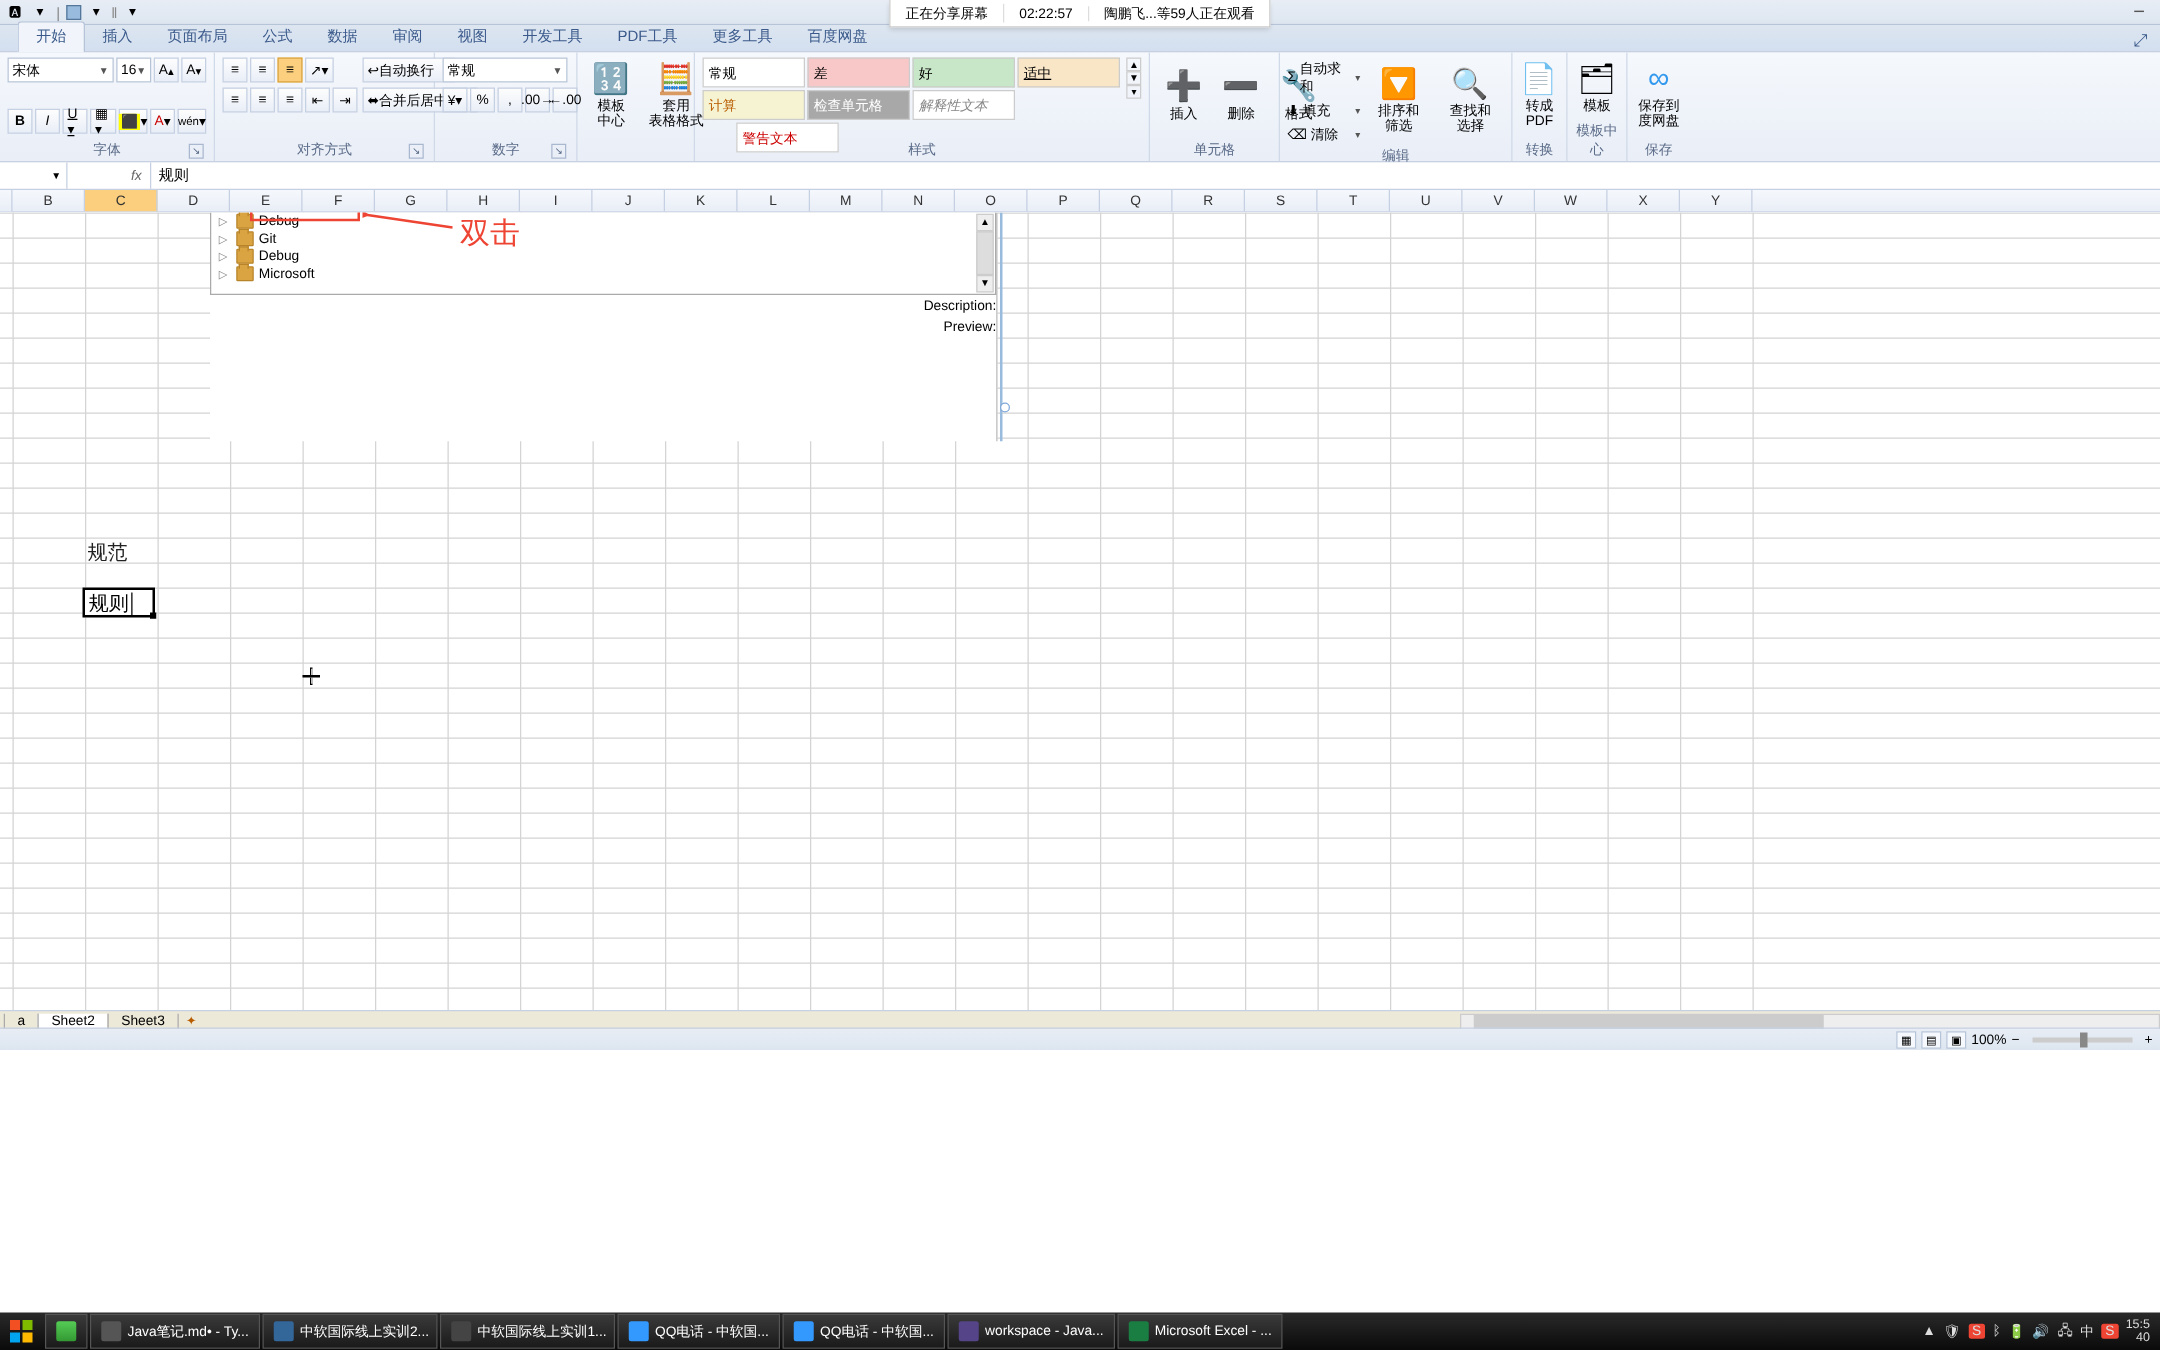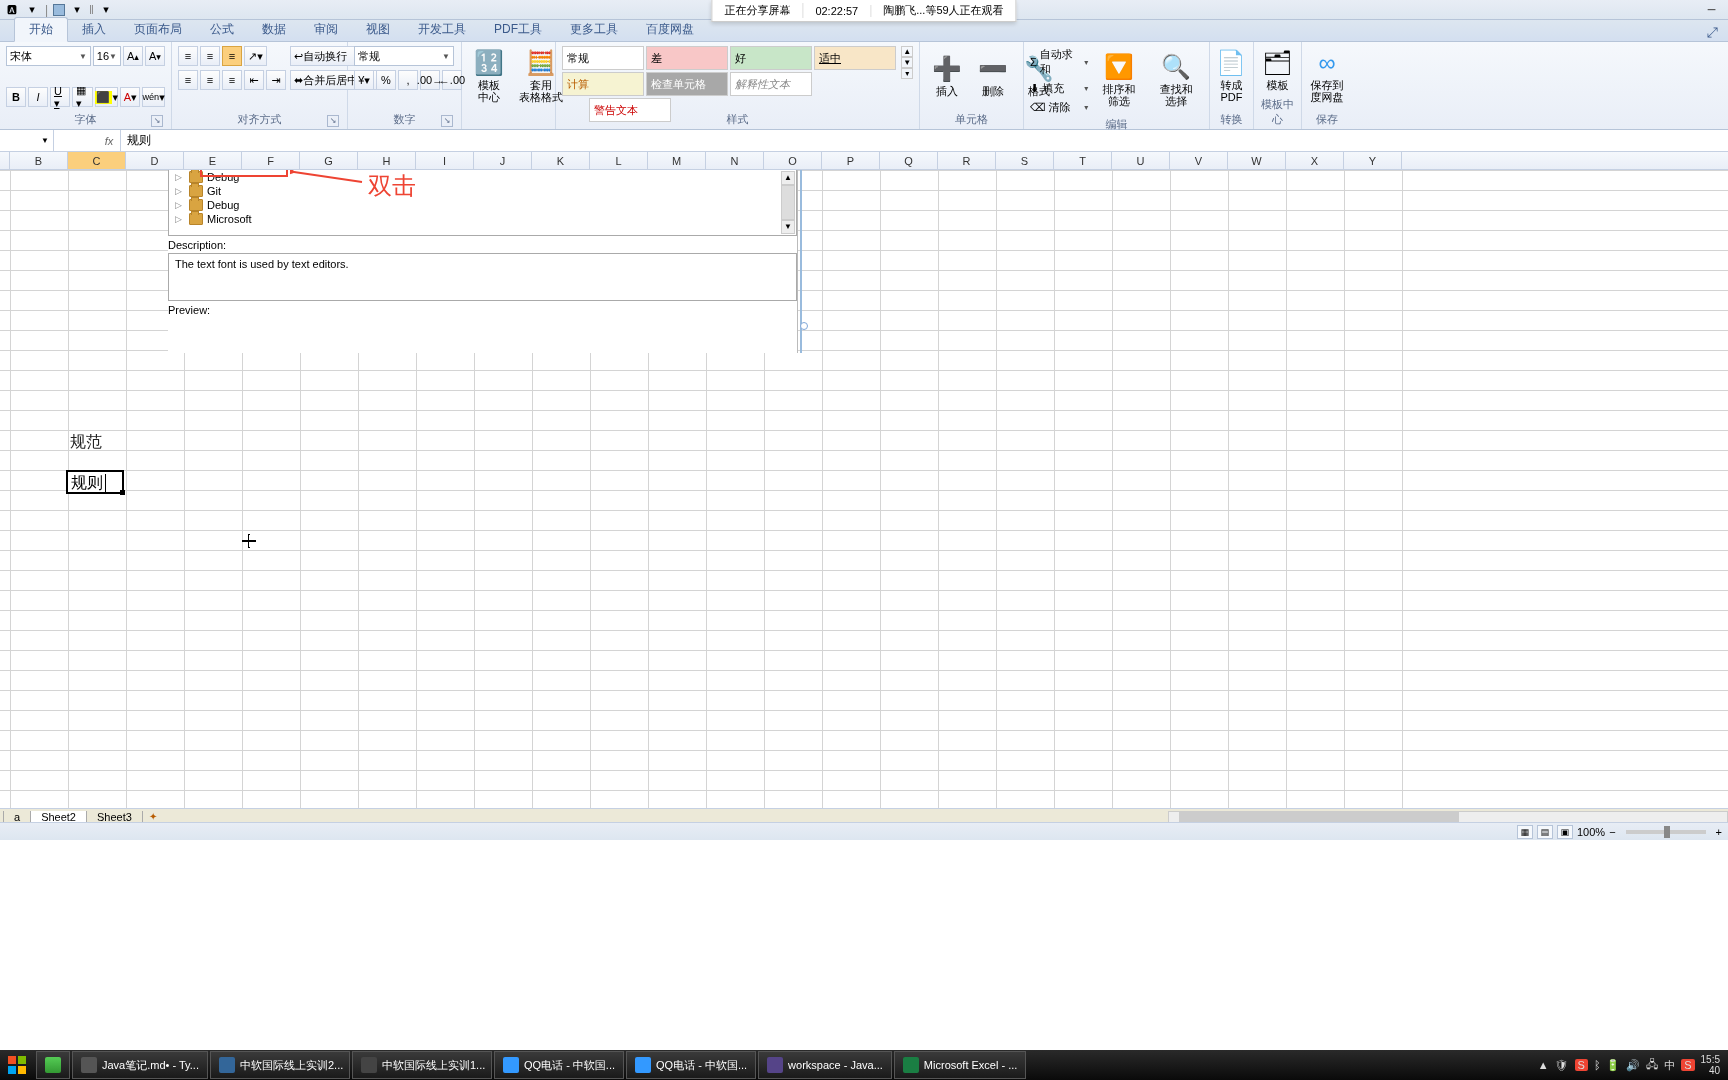--- a/index.html
+++ b/index.html
@@ -90,21 +90,21 @@
 .cursor-cross .wh::before { left:6.5px; top:1px; width:1px; height:12px; }
 .cursor-cross .wh::after { top:6.5px; left:1px; height:1px; width:12px; }
 
 
 .embedded { position: absolute; left: 168px; top: 0; width: 630px; height: 183px; background: #fff; font-family: Tahoma, Arial; font-size: 11px; border-right: 1px solid #bbb; }
 .embedded .tree { border: 1px solid #aaa; border-top: none; height: 66px; overflow: hidden; position: relative; }
 .embedded .tree .item { display: flex; align-items: center; gap: 4px; padding: 1px 6px; }
 .embedded .tree .arrow { color: #888; font-size: 9px; width: 10px; }
 .embedded .tree .fold { width: 14px; height: 12px; background: #d9a441; border: 1px solid #b8842a; border-radius: 1px; position: relative; }
 .embedded .tree .fold::before { content:""; position:absolute; top:-3px; left:1px; width:6px; height:3px; background:#d9a441; border:1px solid #b8842a; border-bottom:none; }
-.embedded .desc-lbl, .embedded .prev-lbl { padding: 3px 0 2px 0; }
+.embedded .desc-lbl, .embedded .prev-lbl { padding: 3px 0 2px 0; text-align: right; }
 .embedded .desc-box { border: 1px solid #aaa; height: 48px; padding: 4px 6px; }
 .embedded .prev-box { border: 1px solid #aaa; border-bottom: none; height: 26px; padding: 4px 6px; font-family: Consolas, monospace; font-size: 11px; overflow: hidden; white-space: pre; }
 .embedded .scroll { position: absolute; right: 1px; top: 1px; width: 14px; bottom: 1px; background: #eee; display: flex; flex-direction: column; }
 .embedded .scroll div { height: 14px; border: 1px solid #ccc; font-size: 8px; text-align: center; line-height: 12px; }
 .embedded .scroll .thumb { flex: 1; background: #ddd; }
 
 .red-box { position: absolute; border: 2px solid #e43; pointer-events: none; }
 .red-text { position: absolute; color: #e43; font-size: 24px; font-family: SimSun; }
 .img-handle { position:absolute; left:800px; top:163px; width:8px; height:8px; background:#fff; border:1px solid #7fa7d8; border-radius:50%; }
 
@@ -486,21 +486,20 @@
             <span>Debug</span>
           </div>
           <div class="item">
             <span class="arrow">▷</span>
             <span class="fold"></span>
             <span>Microsoft</span>
           </div>
         </div>
     </div>
     <div class="desc-lbl">Description:</div>
-    <div class="desc-box">The text font is used by text editors.</div>
     <div class="prev-lbl">Preview:</div>
   </div>
 
   <div class="red-box" style="left:200px;top:-7px;width:88px;height:14px"></div>
   <svg style="position:absolute;left:290px;top:-2px;width:76px;height:20px;pointer-events:none">
     <defs>
         <marker id="ah" markerWidth="8" markerHeight="8" refX="1" refY="3" orient="auto">
           <path d="M6,0 L0,3 L6,6 Z" fill="#e43"></path>
         </marker>
       </defs>

